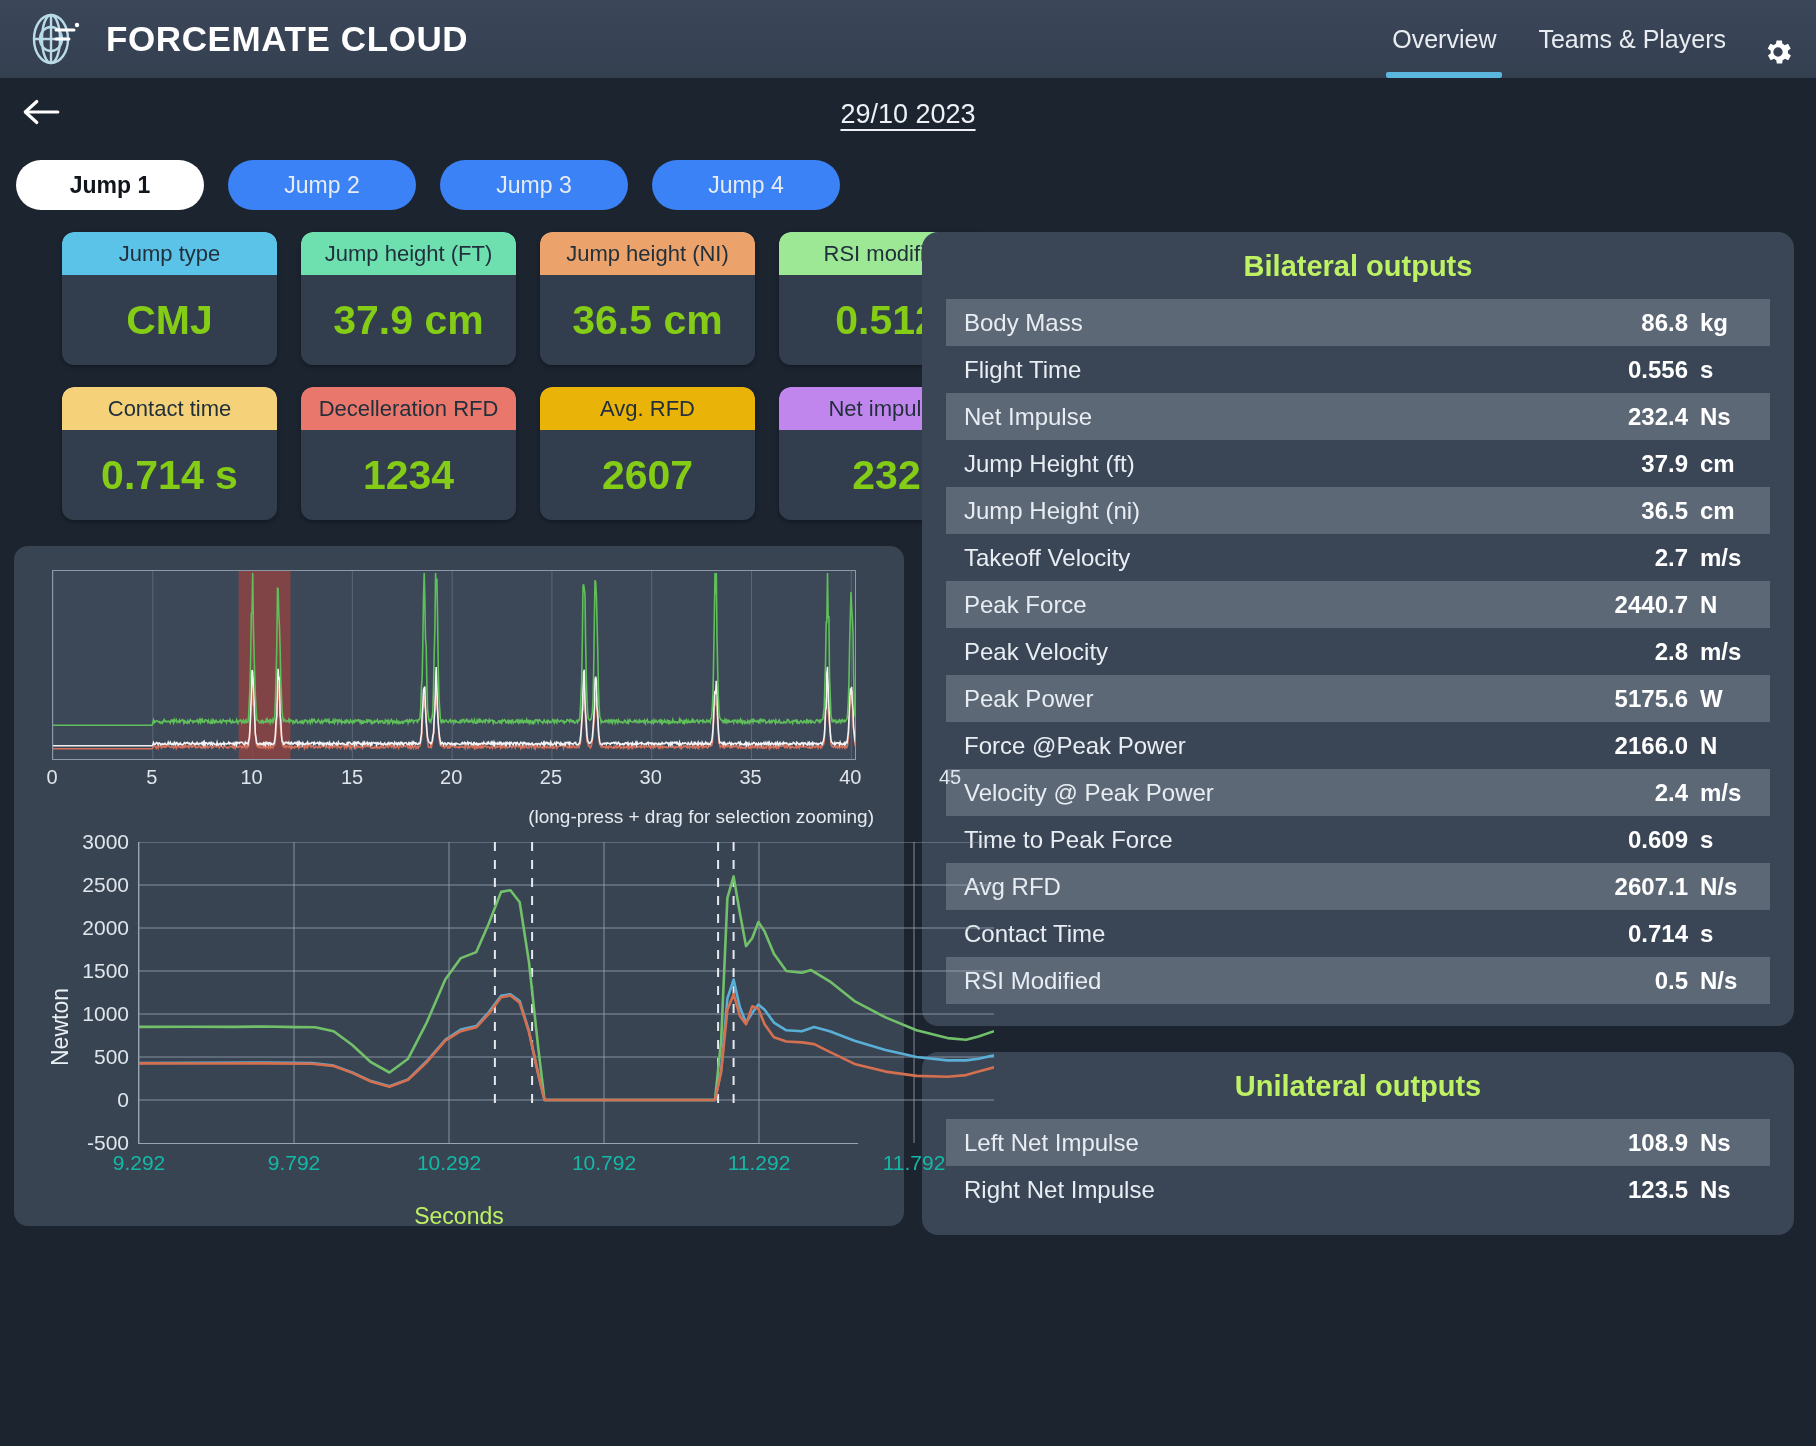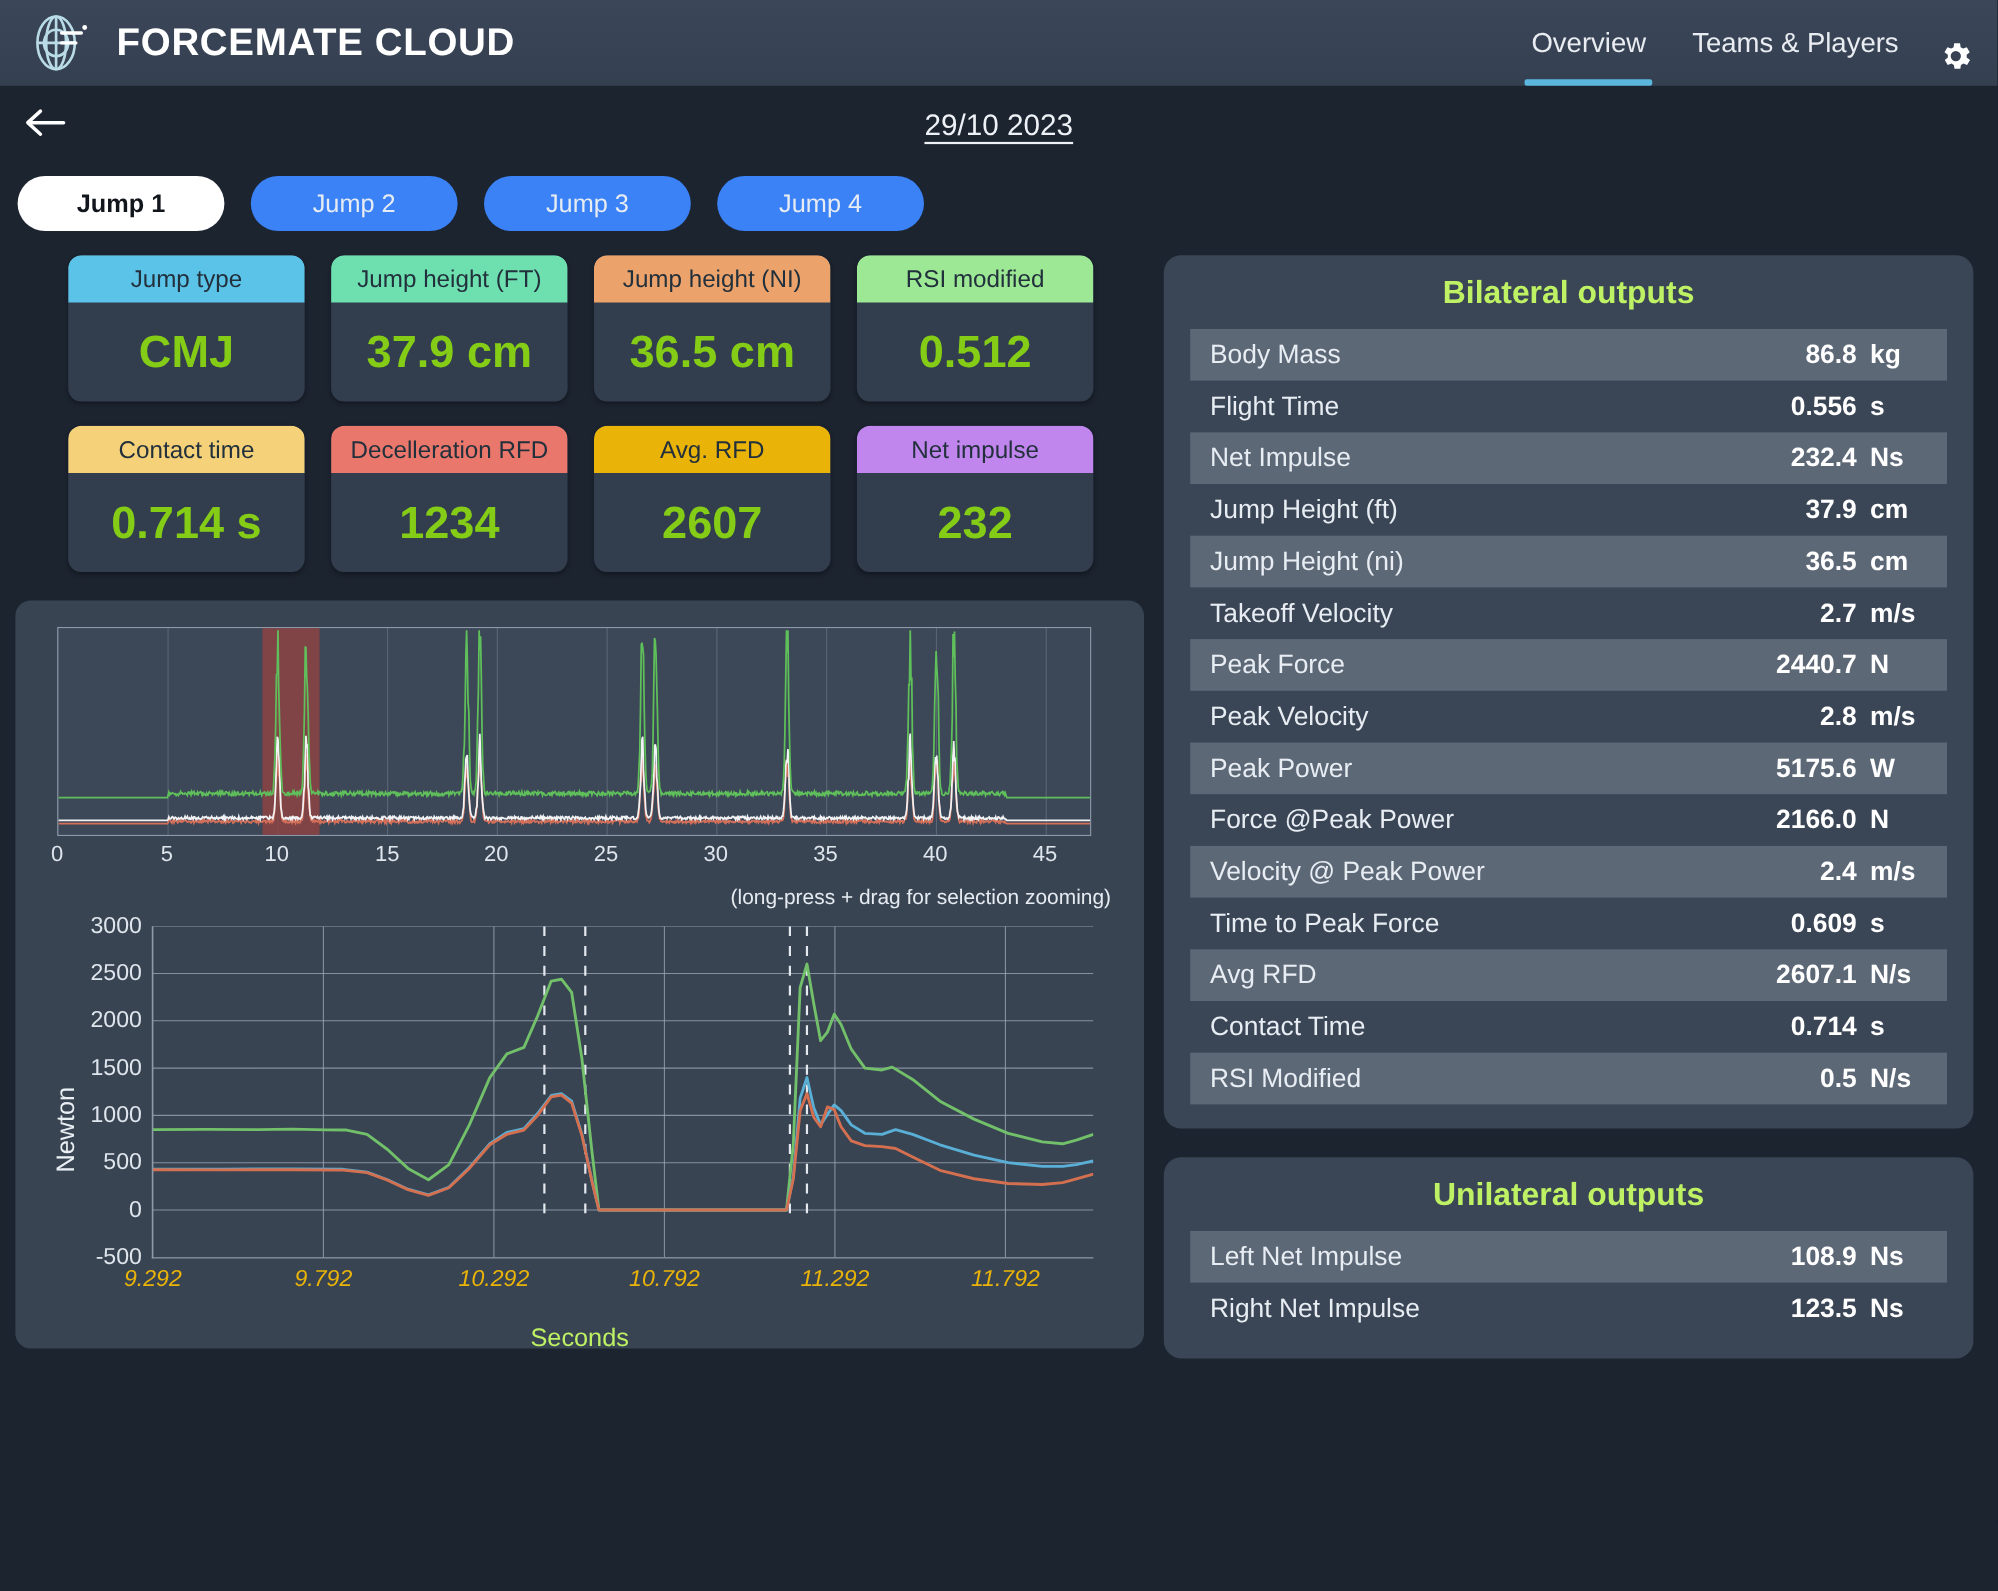--- a/index.html
+++ b/index.html
@@ -59,21 +59,21 @@
     font-size: 23px; cursor: pointer;
   }
   .tab.active { background: #ffffff; color: #11161d; font-weight: bold; }
 
   
   .main {
     display: flex; gap: 0;
     padding: 22px 0 0 0;
     height: calc(1446px - 78px - 72px - 60px);
   }
-  .left { width: 1040px; padding-left: 14px; }
+  .left { width: 904px; padding-left: 14px; }
   .right { flex: 1; padding: 0 22px 0 18px; }
 
   
   .kpigrid {
     display: grid; grid-template-columns: repeat(4, 215px);
     gap: 22px 24px;
     padding-left: 48px;
   }
   .kpi {
     border-radius: 12px; overflow: hidden;
@@ -131,21 +131,21 @@
   .dt-plot {
     position: absolute; left: 108px; right: 30px; top: 10px; bottom: 78px;
     border-left: 1px solid #9aa5b3; border-bottom: 1px solid #9aa5b3;
   }
   .dt-ytick {
     position: absolute; right: calc(100% + 10px); transform: translateY(-50%);
     color: #dfe5ec; font-size: 21px; white-space: nowrap;
   }
   .dt-xtick {
     position: absolute; top: calc(100% + 8px); transform: translateX(-50%);
-    color: #eab308; font-size: 21px; white-space: nowrap; font-style: italic;
+    color: #14b8a6; font-size: 21px; white-space: nowrap;
   }
 
   
   .opanel {
     background: #3a4555; border-radius: 16px;
     padding: 18px 24px 22px 24px;
     margin-bottom: 26px;
   }
   .opanel h2 {
     color: #bef264; font-size: 29px; font-weight: bold;

